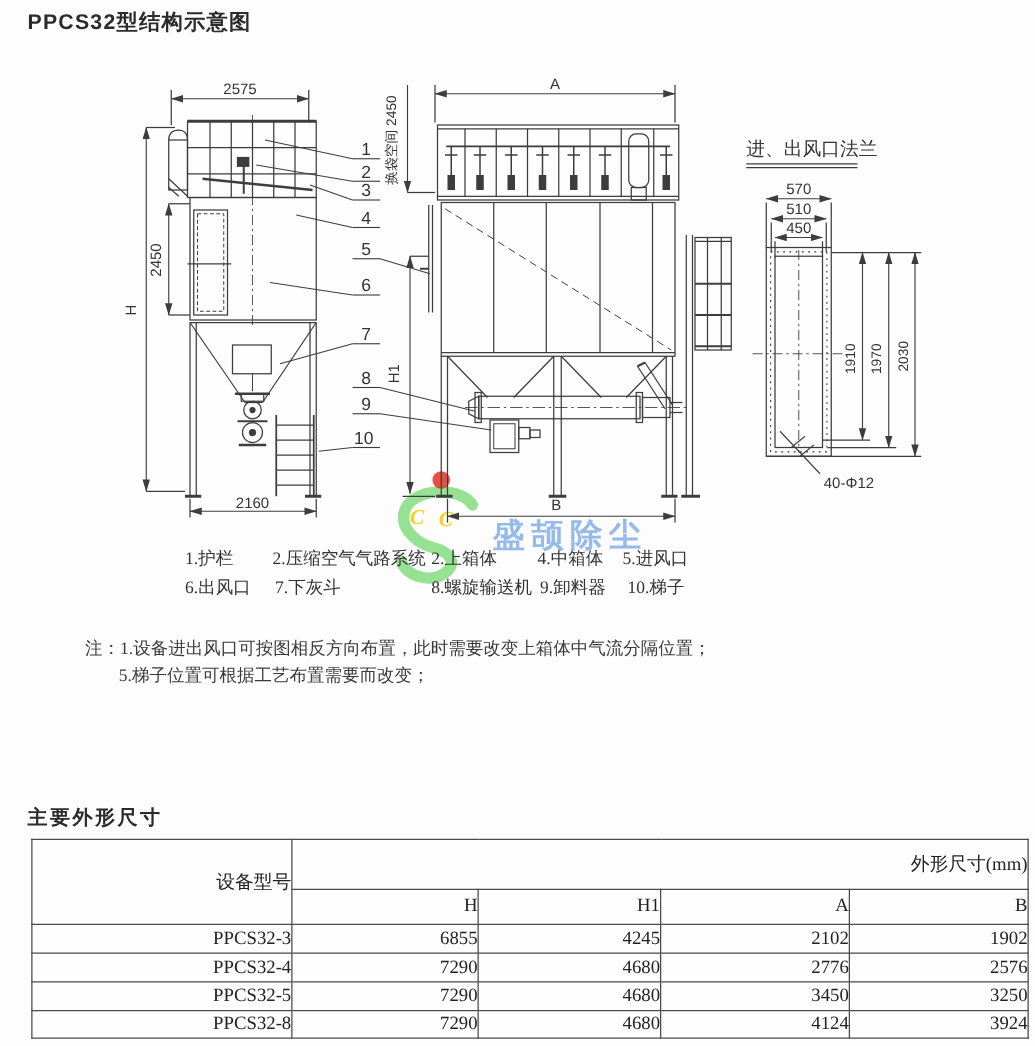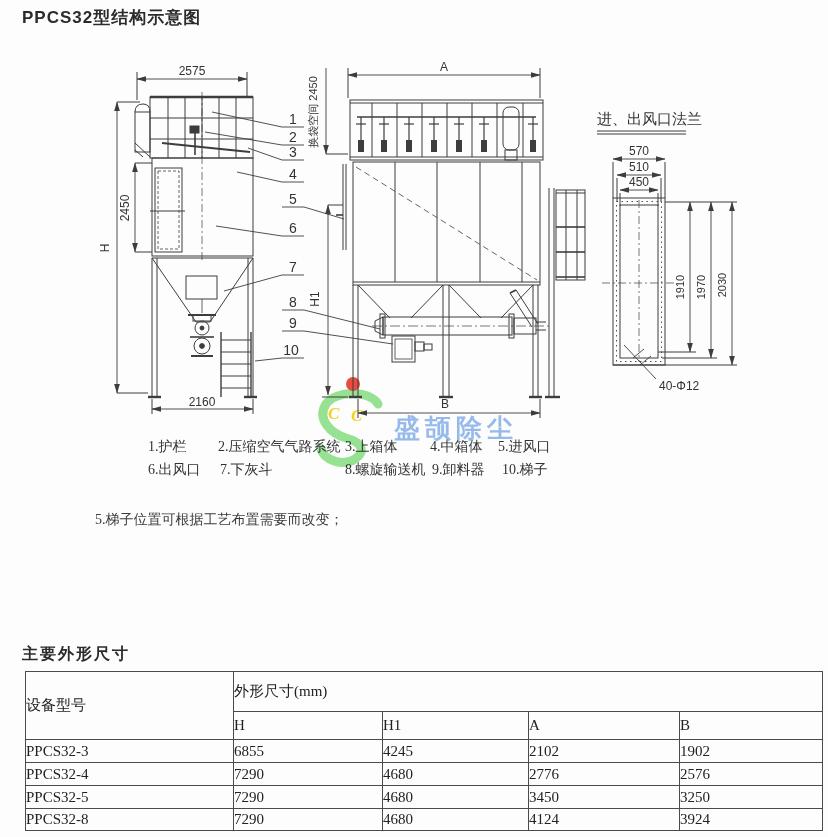--- a/index.html
+++ b/index.html
@@ -10,21 +10,21 @@
              font-family:"Liberation Sans",sans-serif;text-align:right;}
   #drawing-svg{left:0;top:0;}
   .legend-row{font-size:14px;font-family:"Liberation Serif",serif;color:#333;white-space:nowrap;}
   .legend-item{position:absolute;top:0;}
   #notes{left:68px;top:509px;font-size:14px;font-family:"Liberation Serif",serif;color:#3a3a3a;}
   #notes .nline{height:22px;line-height:22px;white-space:nowrap;}
   #notes .nline.indent{padding-left:27px;}
   #section2-title{left:22px;top:644px;font-size:16px;font-weight:bold;letter-spacing:2px;}
   #dims-table{left:25px;top:671px;border-collapse:collapse;table-layout:fixed;
               font-family:"Liberation Serif",serif;font-size:15px;color:#222;}
-  #dims-table td,#dims-table th{border:1px solid #4a4a4a;text-align:left;padding:0;
+  #dims-table td,#dims-table th{border:1px solid #4a4a4a;text-align:right;padding:0;
               font-weight:normal;}
   .dt{font:12px "Liberation Sans",sans-serif;fill:#333;}
   .dtv{font:11px "Liberation Sans",sans-serif;fill:#333;}
   .callout{font:14px "Liberation Sans",sans-serif;fill:#333;}
   .wm-blue{font:26px "Liberation Sans",sans-serif;font-weight:bold;letter-spacing:5px;opacity:.75;}
   .wm-c{font:italic bold 17px "Liberation Serif",serif;}
 </style>
 </head>
 <body>
 
@@ -323,33 +323,36 @@
       <text class="callout" x="293" y="307">8</text>
       <text class="callout" x="293" y="328">9</text>
       <text class="callout" x="291" y="355">10</text>
     </g>
   </g>
 </svg>
 
 <div class="abs legend-row" style="left:0;top:438px;width:828px;height:18px;">
   <span class="legend-item" style="left:148px;">1.护栏</span>
   <span class="legend-item" style="left:218px;">2.压缩空气气路系统</span>
-  <span class="legend-item" style="left:345px;">3.上箱体</span>
+  <span class="legend-item" style="left:345px;">2.上箱体</span>
   <span class="legend-item" style="left:430px;font-family:Liberation Serif, serif;">4.中箱体</span>
   <span class="legend-item" style="left:498px;">5.进风口</span>
 </div>
 <div class="abs legend-row" style="left:0;top:461px;width:828px;height:18px;">
   <span class="legend-item" style="left:148px;">6.出风口</span>
   <span class="legend-item" style="left:220px;">7.下灰斗</span>
   <span class="legend-item" style="left:345px;font-family:Liberation Serif, serif;">8.螺旋输送机</span>
   <span class="legend-item" style="left:432px;">9.卸料器</span>
   <span class="legend-item" style="left:502px;">10.梯子</span>
 </div>
 
 <div id="notes" class="abs">
+  <div class="nline">
+    <span>注：</span><span>1.设备进出风口可按图相反方向布置，此时需要改变上箱体中气流分隔位置；</span>
+  </div>
   <div class="nline indent">
     <span>5.梯子位置可根据工艺布置需要而改变；</span>
   </div>
 </div>
 
 <div id="section2-title" class="abs">主要外形尺寸</div>
 
 <table id="dims-table" class="abs">
   <colgroup>
     <col style="width:208px">

